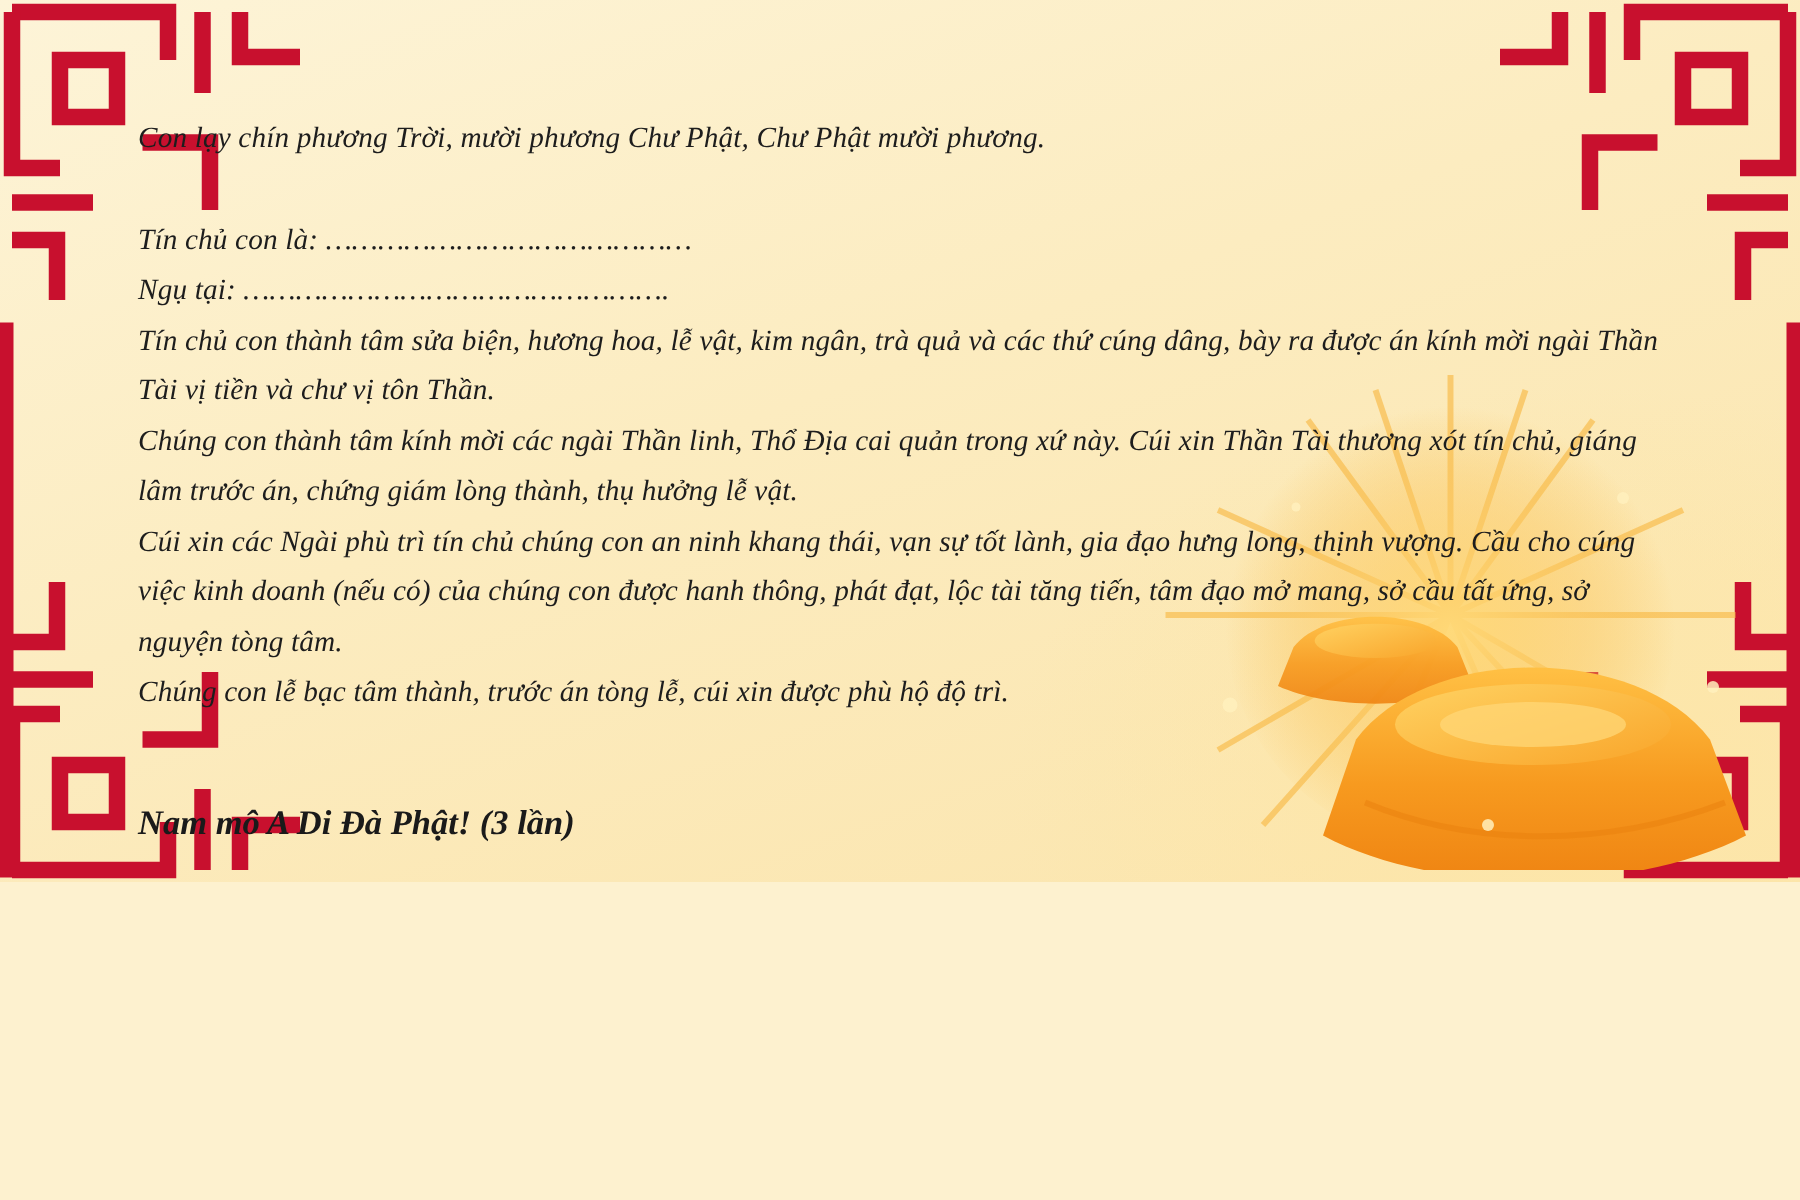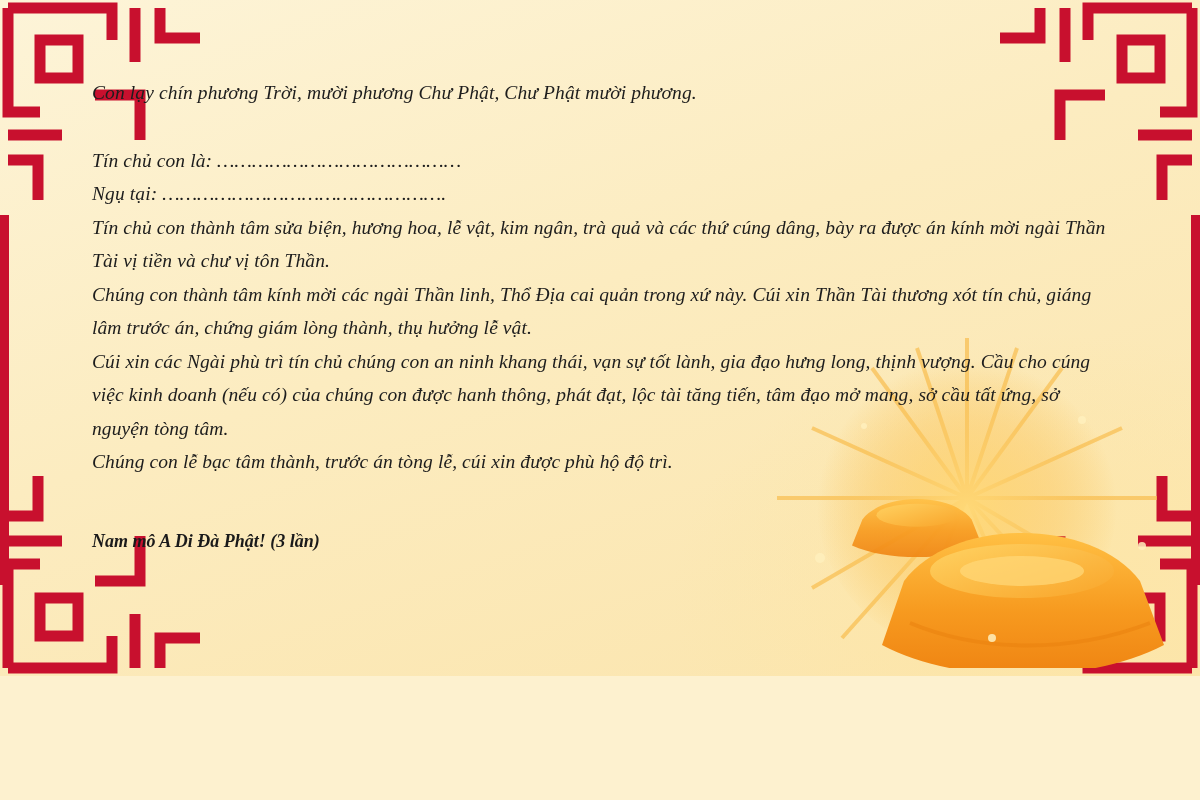--- a/index.html
+++ b/index.html
@@ -10,21 +10,21 @@
     width: 1200px;
     height: 800px;
     overflow: hidden;
     background: #fdf1cf;
     font-family: "Liberation Serif", serif;
   }
 
   #page {
     position: relative;
     width: 1200px;
-    height: 676px;
+    height: 588px;
     background:
       radial-gradient(ellipse 620px 420px at 88% 88%, #fde6a8 0%, rgba(253,230,168,0.0) 62%),
       linear-gradient(160deg, #fdf4d8 0%, #fcecc0 45%, #fbe4ab 100%);
     overflow: hidden;
   }
 
   
   .fret {
     position: absolute;
     width: 210px;
@@ -70,21 +70,21 @@
     font-size: 19.5px;
     line-height: 1.72;
     color: #1d1d1d;
     margin: 0 0 0 0;
     letter-spacing: 0.1px;
   }
   .gap-lg { height: 34px; }
   .closing {
     font-style: italic;
     font-weight: bold;
-    font-size: 18px;
+    font-size: 23px;
     color: #1a1a1a;
   }
 </style>
 </head>
 <body>
 
 <div id="page">
 
   <div class="fret fret-tl">
     <svg width="210" height="210" viewBox="0 0 210 210" aria-hidden="true">

